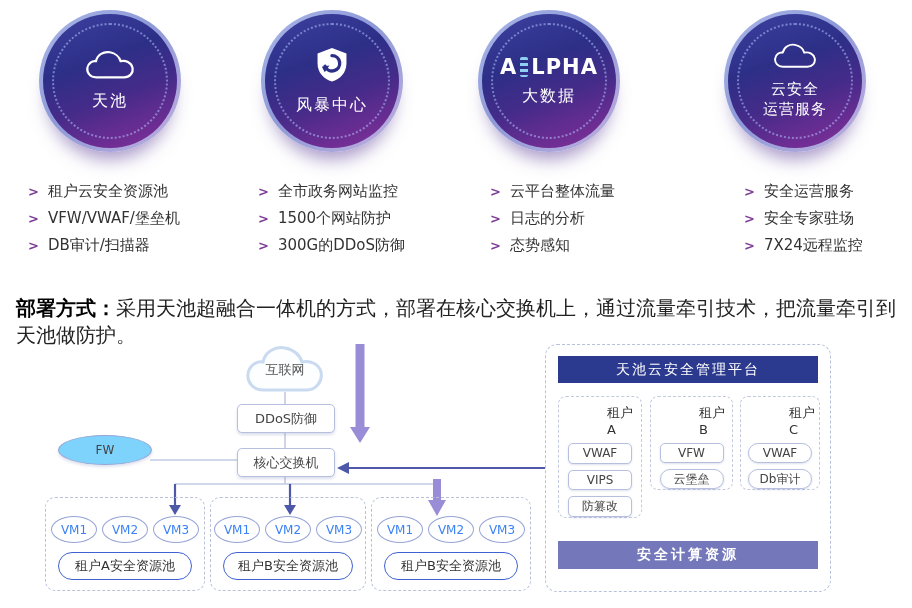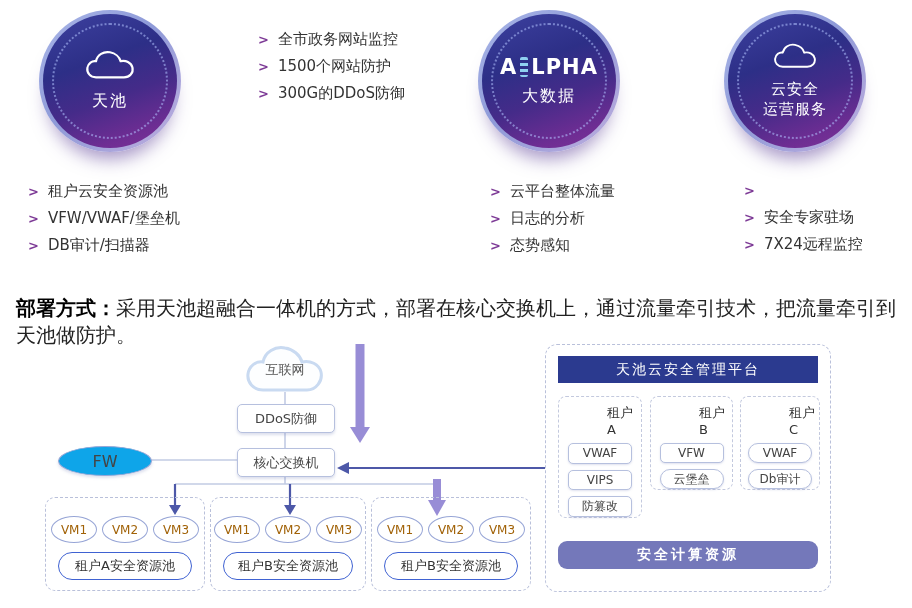--- a/index.html
+++ b/index.html
@@ -37,49 +37,49 @@
 
   
   .diagram{position:absolute;left:0;top:330px;width:804px;height:278px;}
   .wire{position:absolute;left:0;top:0;}
   .ilabel{position:absolute;left:250px;top:31px;width:70px;text-align:center;font-size:13px;color:#555;}
   .dbox{position:absolute;background:#fff;border:1px solid #b6c0de;border-radius:5px;
         box-shadow:0 2px 3px rgba(130,140,190,.28);display:flex;align-items:center;
         justify-content:center;font-size:13px;color:#444;}
   .ddos{left:237px;top:74px;width:96px;height:27px;}
   .switch{left:237px;top:118px;width:96px;height:27px;}
-  .fw{position:absolute;left:58px;top:116px;width:92px;height:28px;border:1px solid #97a5d6;
-        border-radius:50%;background:#0ea5e9;display:flex;align-items:center;justify-content:center;
-        font-size:16px;color:#444;box-shadow:0 2px 3px rgba(130,140,190,.28);}
+  .fw{position:absolute;left:58px;top:105px;width:92px;height:28px;border:1px solid #97a5d6;
+        border-radius:50%;background:#7dd3fc;display:flex;align-items:center;justify-content:center;
+        font-size:12px;color:#444;box-shadow:0 2px 3px rgba(130,140,190,.28);}
 
   .pool{position:absolute;top:167px;height:94px;border:1.5px dashed #b9c0da;border-radius:10px;box-sizing:border-box;}
   .pool1{left:45px;width:160px}.pool2{left:210px;width:156px}.pool3{left:371px;width:160px}
   .vms{display:flex;justify-content:center;gap:5px;margin-top:18px;}
   .vm{width:44px;height:25px;border:1px solid #97a5d6;border-radius:50%;background:#fff;
-        display:flex;align-items:center;justify-content:center;font-size:12px;color:#a16207;}
+        display:flex;align-items:center;justify-content:center;font-size:12px;color:#3b82f6;}
   .plabel{margin:9px 12px 0;height:26px;border:1px solid #3f62d2;border-radius:14px;background:#fff;
         display:flex;align-items:center;justify-content:center;font-size:13px;color:#333;}
 
   .platform{position:absolute;left:545px;top:14px;width:286px;height:248px;
         border:1.5px dashed #b9c0da;border-radius:12px;box-sizing:border-box;}
   .phead{position:absolute;left:12px;right:12px;top:11px;height:27px;background:#2b3a8f;color:#fff;
         display:flex;align-items:center;justify-content:center;font-size:14px;letter-spacing:2px;}
   .pcol{position:absolute;top:51px;border:1.5px dashed #c3c9de;border-radius:8px;
         display:flex;flex-direction:column;align-items:center;padding-top:7px;box-sizing:border-box;}
   .pcolA{left:12px;width:84px;height:122px;}
   .pcolB{left:104px;width:83px;height:94px;}
   .pcolC{left:194px;width:80px;height:94px;}
   .pname{font-size:13px;color:#333;margin-left:48px;}
   .pill{width:64px;height:22px;margin-top:6px;border:1px solid #b6c0de;background:#fff;
         display:flex;align-items:center;justify-content:center;font-size:12px;color:#444;
         box-shadow:0 1px 2px rgba(130,140,190,.25);box-sizing:border-box;}
   .pill.r{border-radius:5px}.pill.e{border-radius:12px}
   .pfoot{position:absolute;left:12px;right:12px;top:196px;height:28px;background:#7478ba;color:#fff;
         font-weight:bold;display:flex;align-items:center;justify-content:center;
-        font-size:14px;letter-spacing:3px;border-radius:9px;}
+        font-size:14px;letter-spacing:3px;}
 </style>
 </head>
 <body>
 
 <div class="page">
 
   <div class="col col1">
     <div class="ring">
       <div class="circle">
         <span>
@@ -100,20 +100,32 @@
           <span>VFW/VWAF/堡垒机</span>
         </li>
       <li>
           <span class="gt">&gt;</span>
           <span>DB审计/扫描器</span>
         </li>
     </ul>
   </div>
 
   <div class="col col2">
+    <div class="ring">
+      <div class="circle">
+        <span>
+          <svg viewBox="0 0 40 44" width="34" height="38">
+            <path d="M20 2 37 8.5 V20 c0 11.5-7.5 18.5-17 21.5 C10.5 38.5 3 31.5 3 20 V8.5 Z" fill="#fff"></path>
+            <path d="M20 11 a9 9 0 1 1 -8.2 12.6" fill="none" stroke="#2d2f86" stroke-width="4" stroke-linecap="round"></path>
+            <polygon points="8,24 17,22.5 11.5,30.5" fill="#2d2f86"></polygon>
+          </svg>
+        </span>
+        <span class="b-title">风暴中心</span>
+      </div>
+    </div>
     <ul class="list">
       <li>
           <span class="gt">&gt;</span>
           <span>全市政务网站监控</span>
         </li>
       <li>
           <span class="gt">&gt;</span>
           <span>1500个网站防护</span>
         </li>
       <li>
@@ -160,20 +172,21 @@
         </span>
         <span class="b-title2">
           <span>云安全</span><br>
           <span>运营服务</span>
         </span>
       </div>
     </div>
     <ul class="list">
       <li>
           <span class="gt">&gt;</span>
+          <span>安全运营服务</span>
         </li>
       <li>
           <span class="gt">&gt;</span>
           <span>安全专家驻场</span>
         </li>
       <li>
           <span class="gt">&gt;</span>
           <span>7X24远程监控</span>
         </li>
     </ul>

